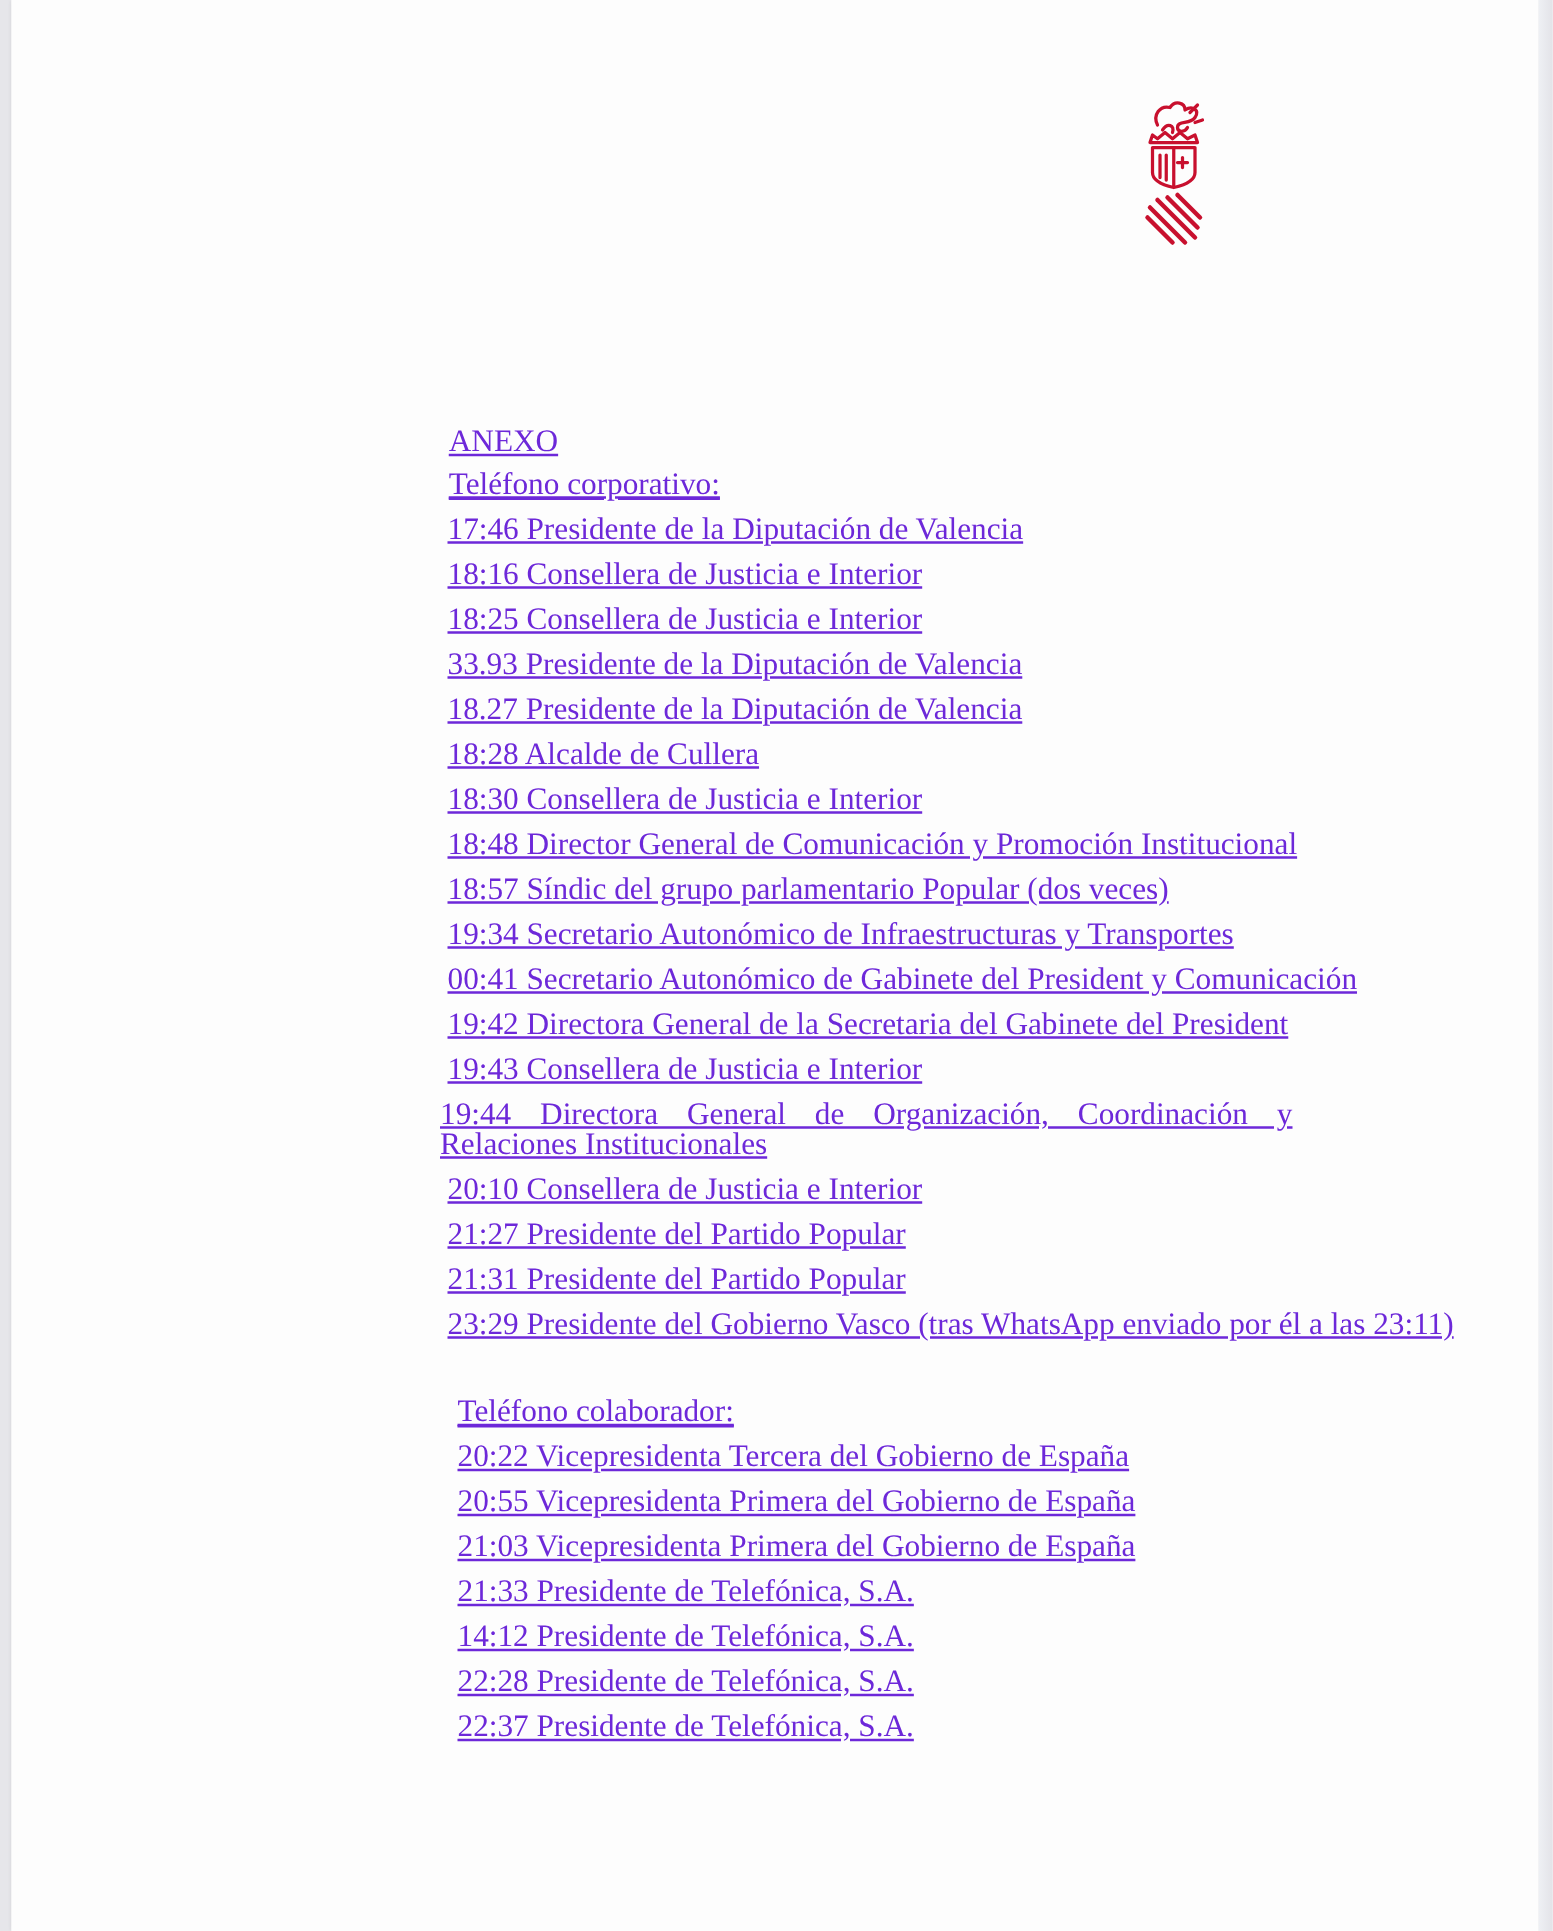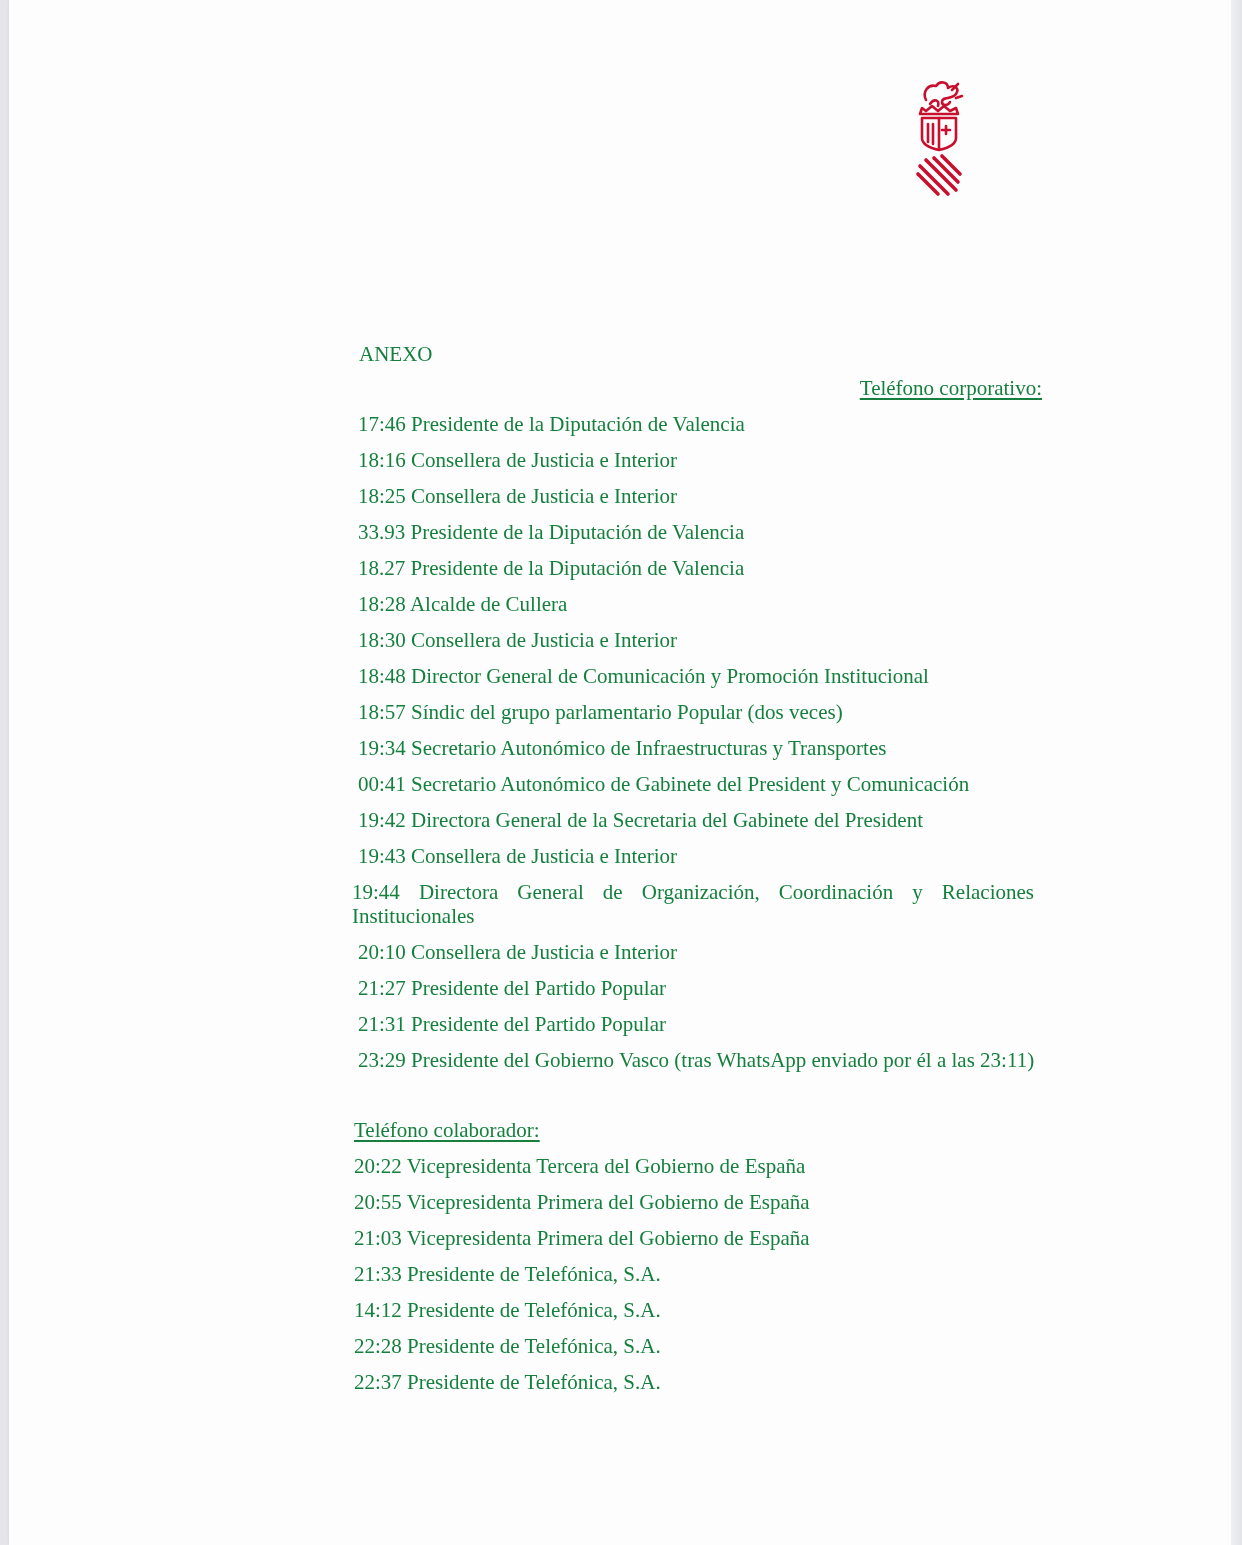--- a/index.html
+++ b/index.html
@@ -13,33 +13,33 @@
     background: #fdfdfd;
     box-shadow: 0 0 3px rgba(0,0,0,0.08);
   }
   .edge-right {
     position: absolute; left: 1231px; top: 0; width: 11px; height: 1545px;
     background: linear-gradient(to right, #eef0f4, #e3e3e8);
   }
   .logo { position: absolute; left: 912px; top: 78px; width: 54px; height: 120px; }
   .content {
     position: absolute; left: 352px; top: 336px; width: 690px;
-    color: #15803d; font-size: 21px; line-height: 36px;
+    color: #6d28d9; font-size: 25px; line-height: 36px; text-decoration: underline;
   }
   .title { margin: 0 0 0 7px; height: 34px; }
   .section-title { text-decoration: underline; text-underline-offset: 3px; }
-  .sec1 .section-title { margin-left: 7px; text-align: right; }
+  .sec1 .section-title { margin-left: 7px; }
   .item { white-space: nowrap; }
   .sec1 .item { margin-left: 6px; }
   .item.wrap {
     white-space: normal; text-align: justify; text-align-last: left;
     line-height: 24px; margin: 6px 0 6px 0; width: 682px;
   }
   .sec2 { margin-top: 34px; }
-  .sec2 .item, .sec2 .section-title { margin-left: 2px; }
+  .sec2 .item, .sec2 .section-title { margin-left: 14px; }
 </style>
 </head>
 <body>
 
 <div class="page"></div>
 <div class="edge-right"></div>
 
 <svg class="logo" viewBox="0 0 54 120">
   <g fill="none" stroke="#c8102e" stroke-width="2.6" stroke-linecap="round" stroke-linejoin="round">
 

